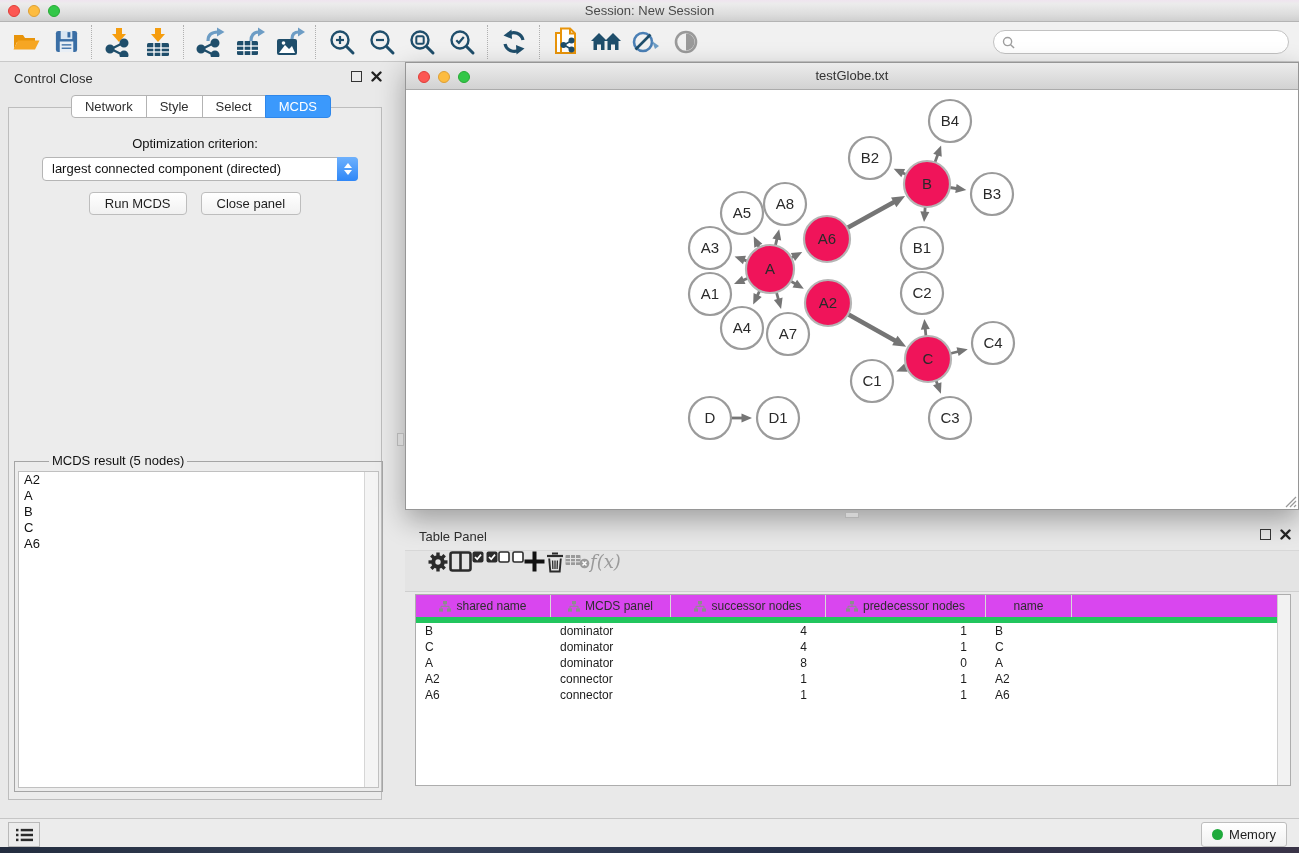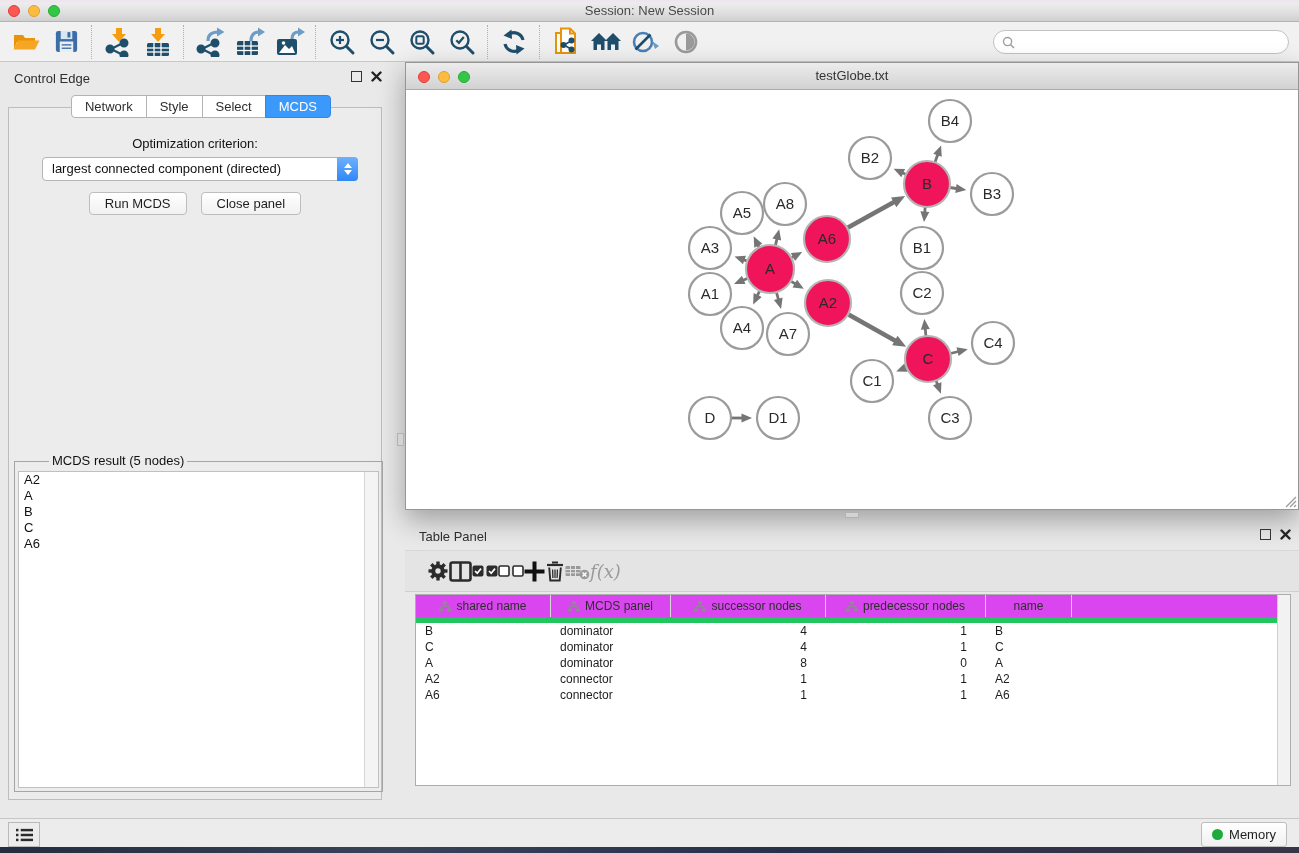--- a/index.html
+++ b/index.html
@@ -62,21 +62,21 @@
     background:linear-gradient(#ececec,#d2d2d2);border-bottom:1px solid #ababab;box-sizing:border-box;}
   .net-title{position:absolute;left:0;right:0;top:5px;text-align:center;font-size:13px;color:#333;}
   .net-canvas{position:absolute;left:0;top:27px;}
   .grip{position:absolute;right:1px;bottom:1px;}
   .split-handle-v{position:absolute;left:397px;top:433px;width:7px;height:13px;background:#d3d3d3;border:1px solid #b2b2b2;box-sizing:border-box;}
   .split-handle-h{position:absolute;left:845px;top:512px;width:14px;height:6px;background:#d3d3d3;border:1px solid #b2b2b2;box-sizing:border-box;}
   
   .table-panel{position:absolute;left:405px;top:520px;width:894px;height:292px;}
   .tp-toolbar{position:absolute;left:0;top:30px;width:100%;height:42px;background:#e4e4e4;
     border-top:1px solid #d7d7d7;border-bottom:1px solid #cfcfcf;box-sizing:border-box;
-    display:flex;align-items:center;padding-left:22px;}
+    display:flex;align-items:flex-start;padding-left:22px;}
   .tp-toolbar .ticon{display:flex;align-items:center;justify-content:center;}
   .fx{font-family:"DejaVu Serif",serif;font-style:italic;font-size:18px;color:#9a9a9a;}
   .tbl{position:absolute;left:10px;top:74px;width:876px;height:192px;background:#fff;
     border:1px solid #adadad;box-sizing:border-box;overflow:hidden;}
   .thead{display:flex;height:22px;background:#d946ef;border-bottom:6px solid #22c55e;}
   .th{box-sizing:border-box;border-right:1px solid #d8d8d8;display:flex;align-items:center;
       justify-content:center;gap:5px;font-size:12px;color:#2e2e2e;}
   .tr{display:flex;height:16px;}
   .td{box-sizing:border-box;font-size:12px;line-height:16px;color:#1c1c1c;padding:0 9px;
       white-space:nowrap;overflow:hidden;}
@@ -267,21 +267,21 @@
       <svg width="13" height="13" viewBox="0 0 14 14">
         <circle cx="6" cy="6" r="4.4" stroke="#9e9e9e" stroke-width="1.5" fill="none"></circle>
         <line x1="9.3" y1="9.3" x2="13" y2="13" stroke="#9e9e9e" stroke-width="1.5"></line>
       </svg>
       <input type="text" placeholder="" style="">
     </div>
   </div>
 
   <div class="control-panel">
     <div class="panel-head">
-      <span class="panel-title">Control Edge</span>
+      <span class="panel-title">Control Close</span>
       <span class="winbtns">
         <span class="float-ico"></span>
         <svg width="11" height="11" viewBox="0 0 11 11">
           <g stroke="#222" stroke-width="2.4" stroke-linecap="round">
             <line x1="1.5" y1="1.5" x2="9.5" y2="9.5"></line>
               <line x1="9.5" y1="1.5" x2="1.5" y2="9.5"></line>
           </g>
         </svg>
       </span>
     </div>

